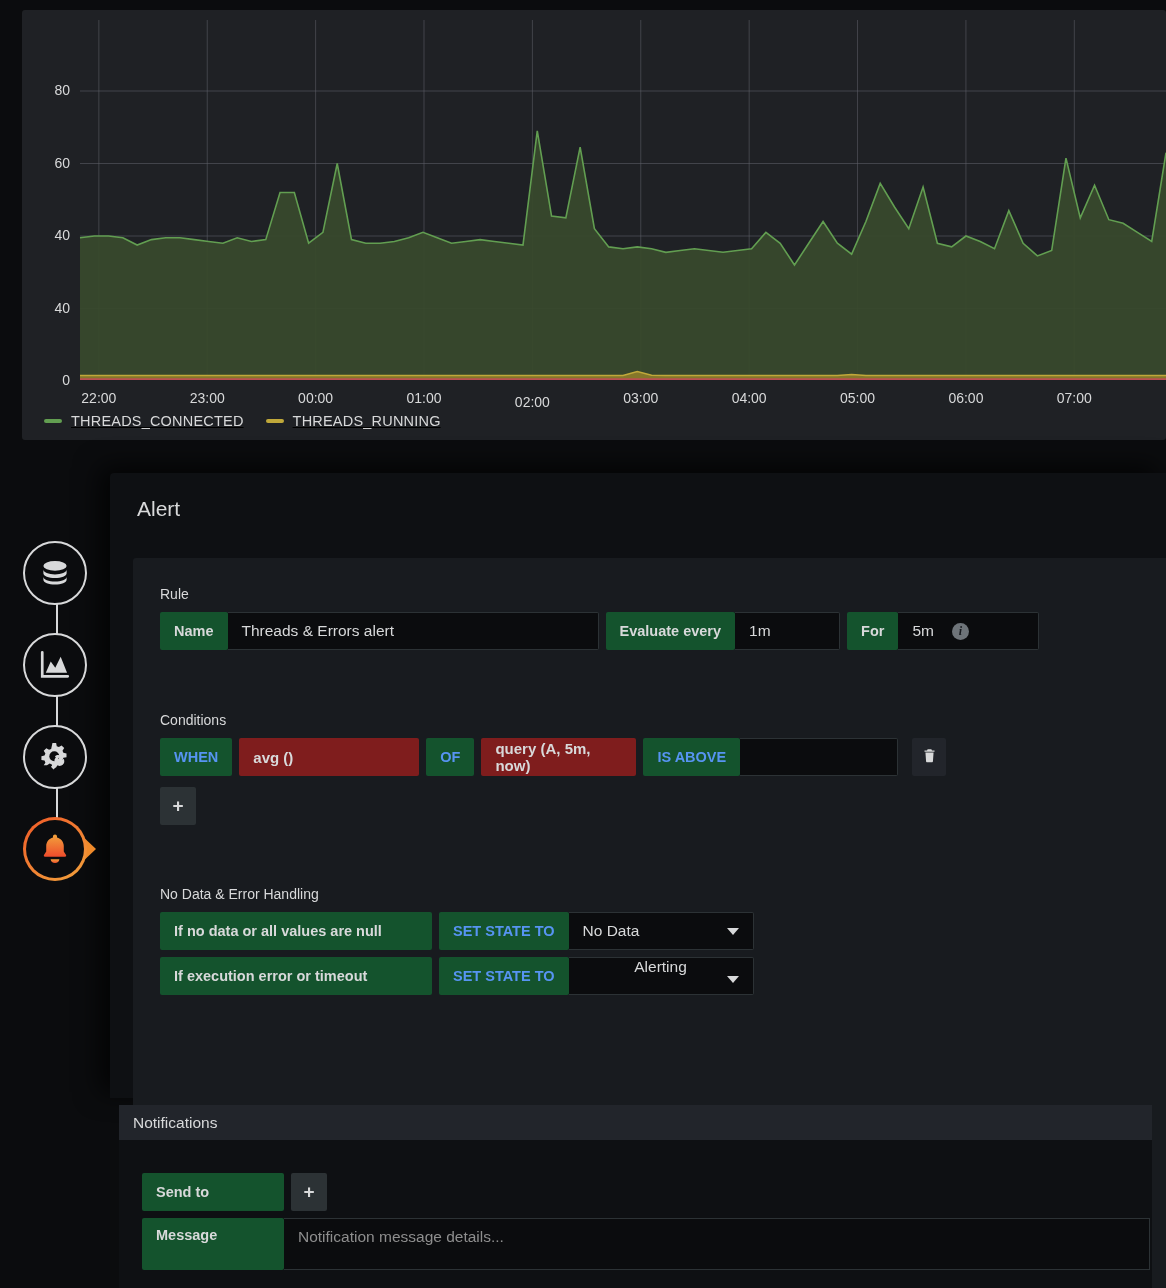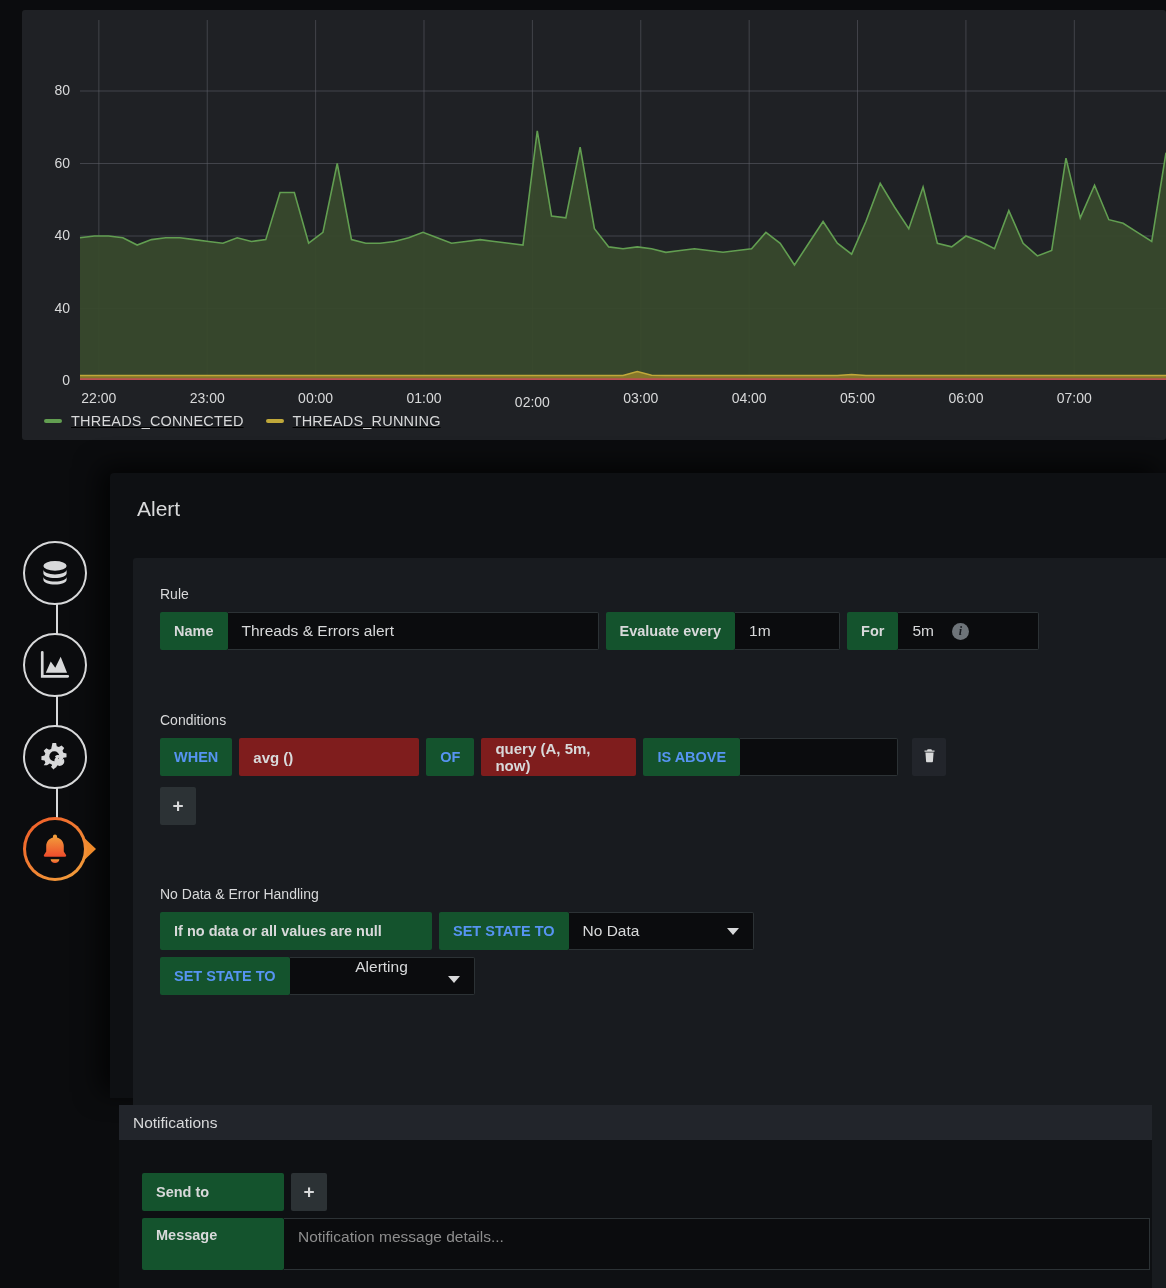--- a/index.html
+++ b/index.html
@@ -364,20 +364,21 @@
         <div class="flabel" style="width:272px; font-weight:bold;">If no data or all values are null</div>
         <div class="fgroup" style="gap:0;">
           <div class="flabel accent">SET STATE TO</div>
           <div class="finput" style="width:185px; font-weight:normal;">
             <span>No Data</span>
             <span class="caret"></span>
           </div>
         </div>
       </div>
       <div class="row">
+        <div class="flabel" style="width:272px; font-weight:bold;">If execution error or timeout</div>
         <div class="fgroup" style="gap:0;">
           <div class="flabel accent">SET STATE TO</div>
           <div class="finput" style="width:185px; font-weight:normal;flex-direction:column;">
             <span>Alerting</span>
             <span class="caret"></span>
           </div>
         </div>
       </div>
     </div>
 

